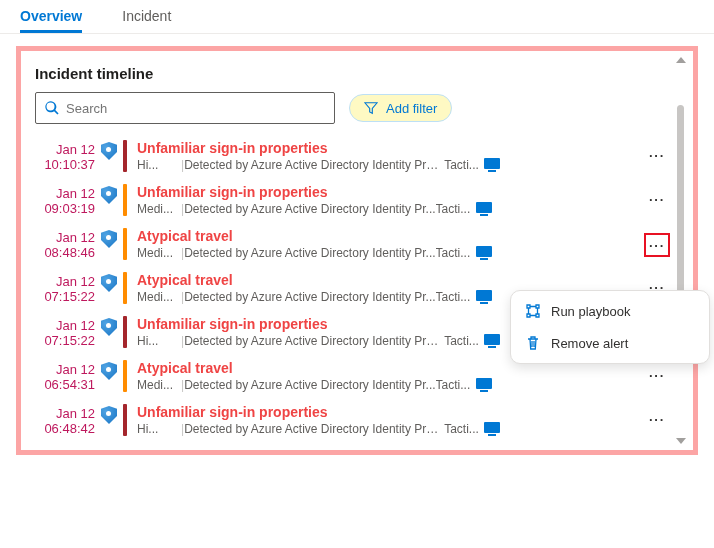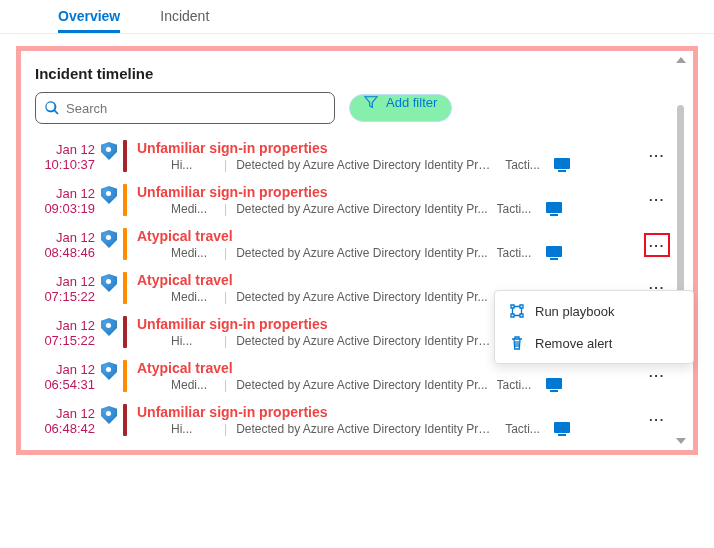--- a/index.html
+++ b/index.html
@@ -23,21 +23,20 @@
     margin-right: 40px;
     font-size: 14px;
     color: #605e5c;
     cursor: pointer;
     border-bottom: 3px solid transparent;
   }
   .tab.active {
     color: #0078d4;
     border-bottom-color: #0078d4;
     font-weight: 600;
-    margin-left: 38px;
   }
   .panel {
     border: 5px solid #fca5a5;
     margin: 12px 16px 12px 16px;
     padding: 0;
     position: relative;
   }
   .panel-title {
     font-size: 15px;
     font-weight: 600;
@@ -48,44 +47,44 @@
     display: flex;
     align-items: center;
     gap: 14px;
     padding: 0 14px 10px 14px;
   }
   .search {
     flex: 0 0 300px;
     display: flex;
     align-items: center;
     border: 1px solid #605e5c;
-    border-radius: 7px;
+    border-radius: 2px;
     height: 32px;
     padding: 0 8px;
   }
   .search svg { width: 16px; height: 16px; margin-right: 6px; fill:#0078d4;}
   .search input {
     border: none;
     outline: none;
     font-size: 13px;
     flex: 1;
     color: #605e5c;
   }
   .addfilter {
     display: flex;
-    align-items: flex-start;
+    align-items: center;
     gap: 8px;
     border: 1px solid #bde0f5;
     border-radius: 16px;
     height: 28px;
     padding: 0 14px;
     color: #0078d4;
     font-size: 13px;
     cursor: pointer;
-    background:#86efac;
+    background:#fef9c3;
   }
   .addfilter svg { width: 14px; height: 14px; fill: #0078d4; }
   .list-wrap {
     position: relative;
     padding-bottom: 8px;
   }
   .scroll-track {
     position: absolute;
     right: 6px;
     top: 6px;
@@ -165,24 +164,23 @@
     color: #ef4444;
     white-space: nowrap;
     overflow: hidden;
     text-overflow: ellipsis;
   }
   .sub {
     font-size: 12px;
     color: #605e5c;
     display: flex;
     align-items: center;
-    gap: 9px;
+    gap: 0;
     margin-top: 2px;
     white-space: nowrap;
-    margin-left: 34px;
   }
   .sub .sevtxt { width:44px; overflow:hidden; text-overflow:ellipsis; flex-shrink:0;}
   .sub .divider { color:#c8c6c4; }
   .sub .det { flex-shrink:1; overflow:hidden; text-overflow:ellipsis; max-width:260px;}
   .sub .tac { width:40px; overflow:hidden; text-overflow:ellipsis; flex-shrink:0;}
   .sys-icon {
     width:16px; height:14px;
     display:inline-block;
     position:relative;
     flex-shrink:0;
@@ -214,27 +212,27 @@
   }
   .more.highlight {
     outline: 2px solid #e81123;
     outline-offset: -1px;
     width:24px; height:22px;
     padding-top:0;
     margin-top:6px;
   }
   .context-menu {
     position:absolute;
-    left:494px;
+    left:510px;
     top:290px;
     width:200px;
     background:#fff;
     border:1px solid #e1dfdd;
     box-shadow: 0 4px 12px rgba(0,0,0,.12);
-    border-radius:4px;
+    border-radius:10px;
     padding:4px 0;
     z-index:10;
   }
   .menu-item {
     display:flex;
     align-items:center;
     gap:10px;
     padding:8px 14px;
     font-size:13px;
     color:#323130;

